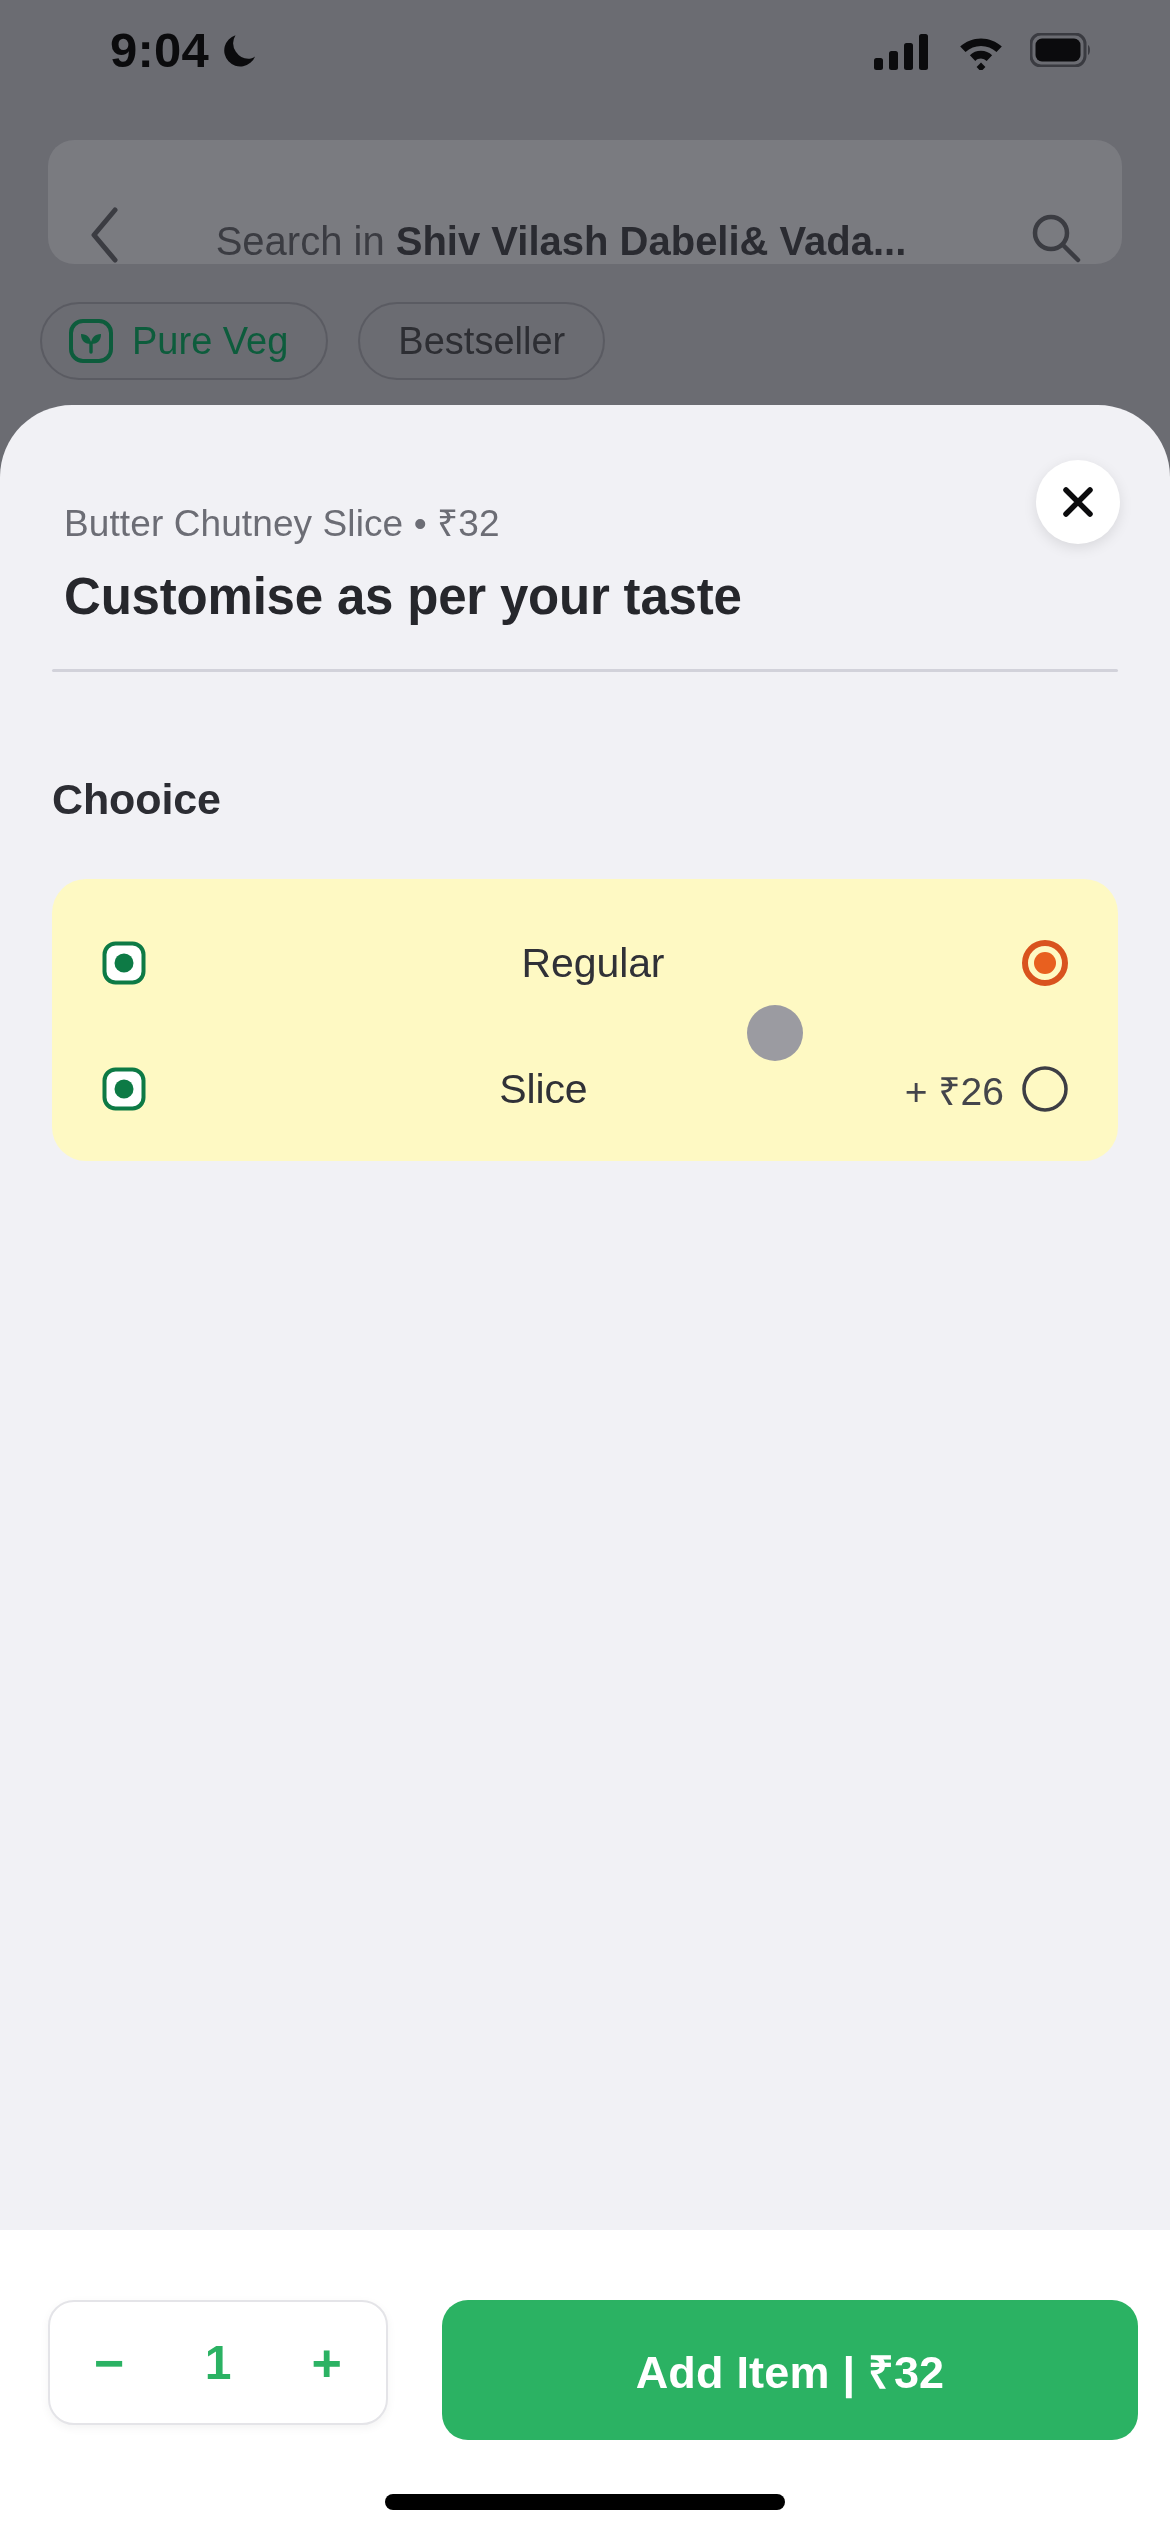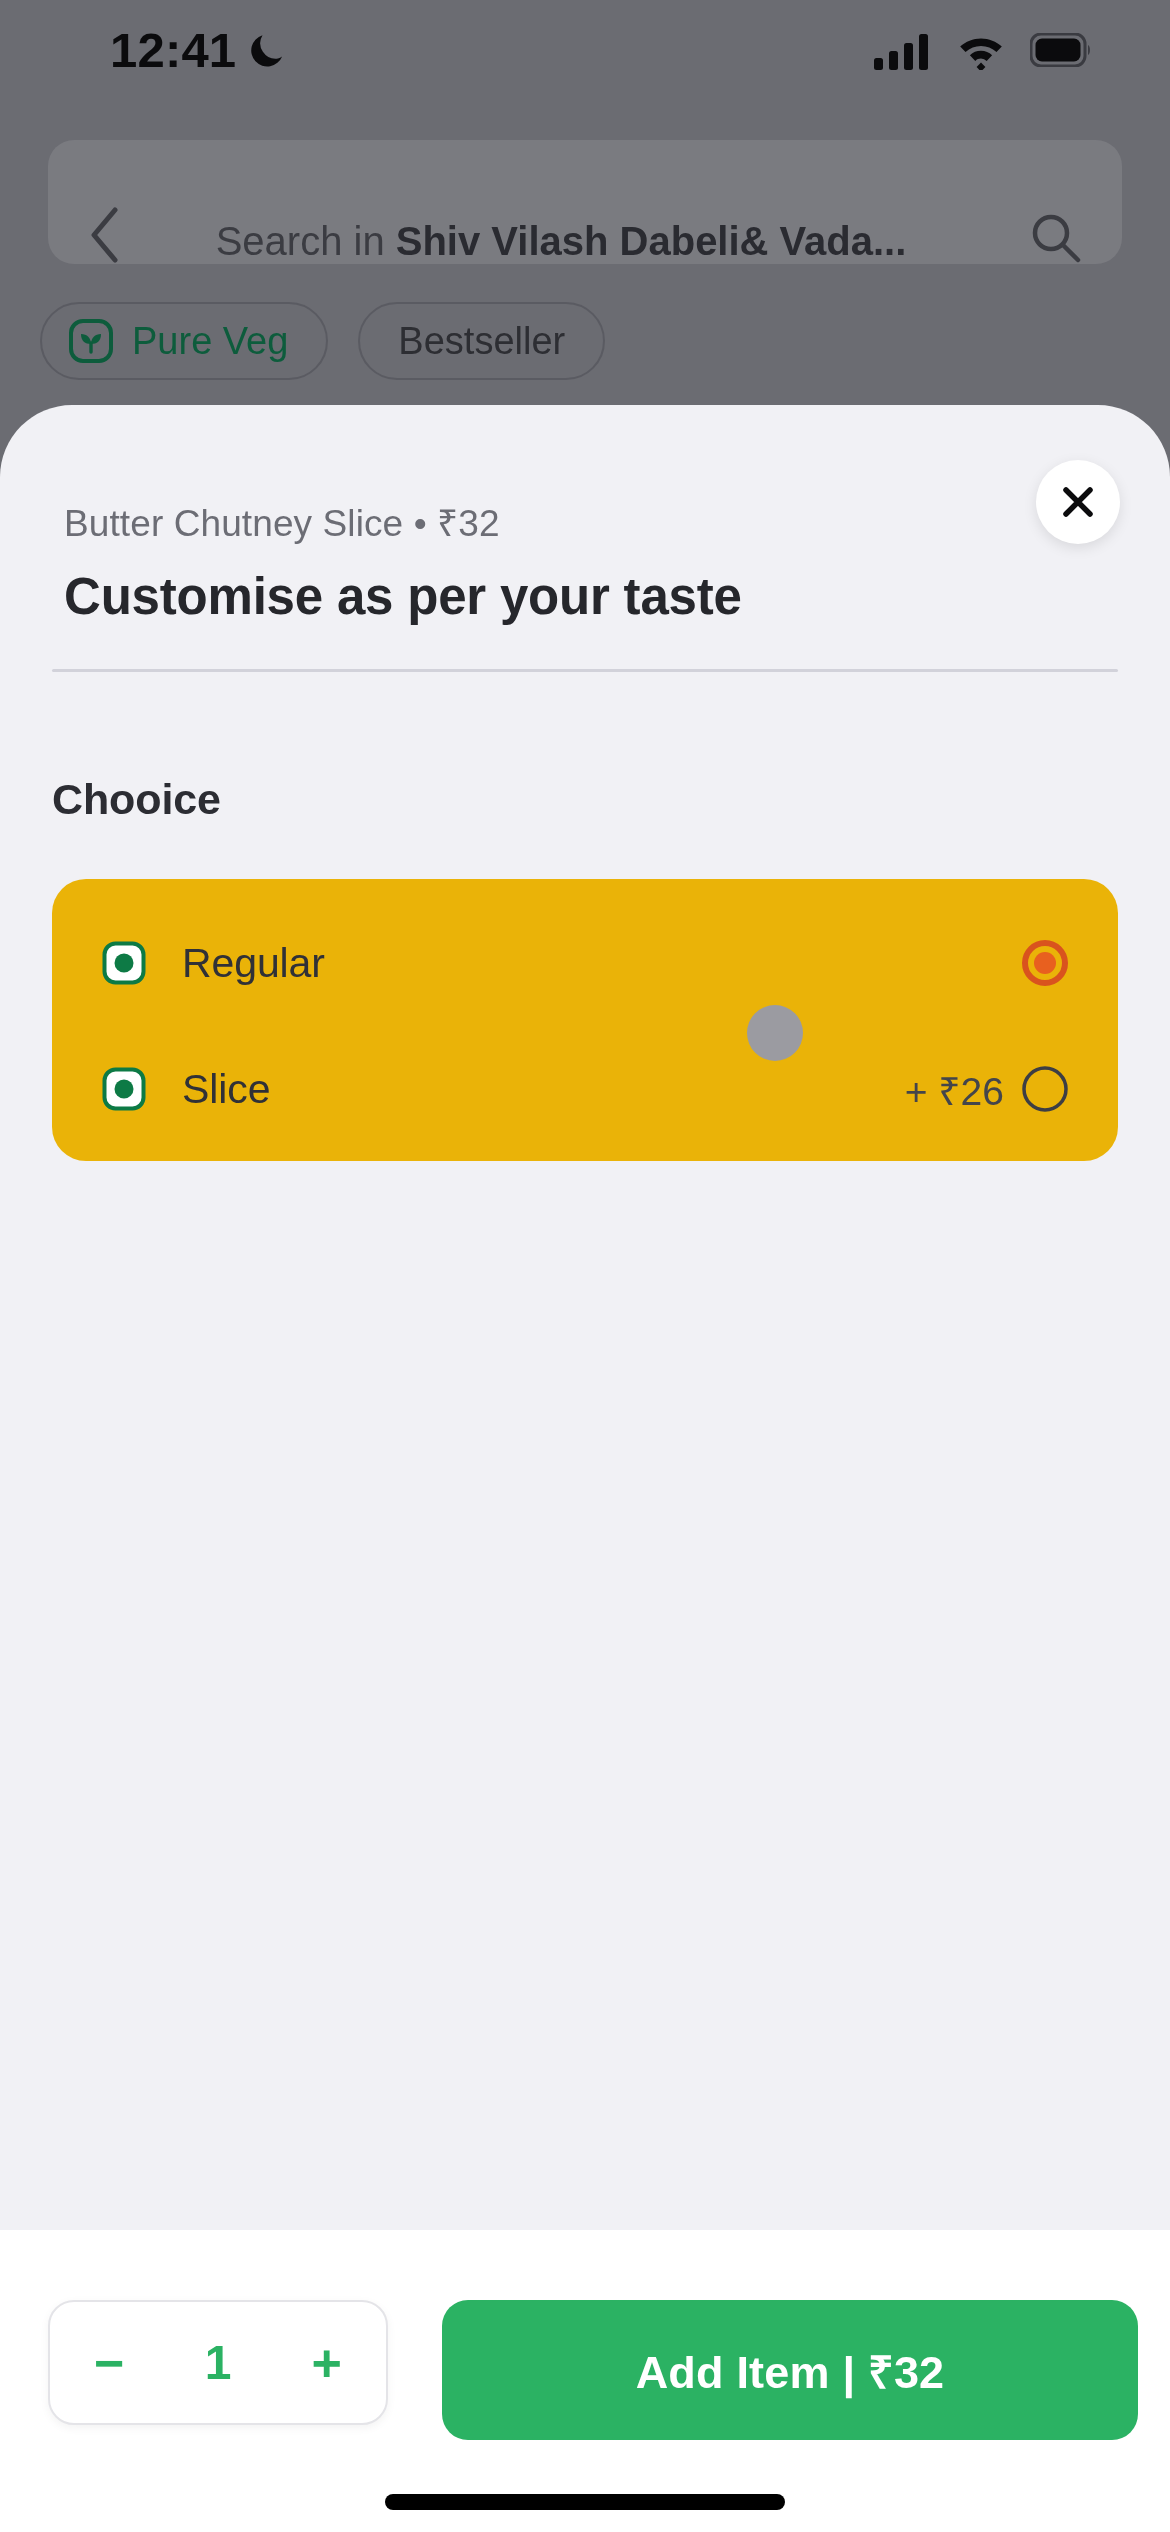--- a/index.html
+++ b/index.html
@@ -181,22 +181,23 @@
     letter-spacing: -0.1px;
   }
 
   
   .options-card {
     position: absolute;
     top: 474px;
     left: 52px;
     width: 1066px;
     height: 282px;
-    background: #eab308;
+    background: #fef9c3;
     border-radius: 34px;
+    text-align: center;
   }
   .option-row {
     position: absolute;
     left: 0; right: 0;
     height: 100px;
     display: flex;
     align-items: center;
     padding: 0 48px 0 50px;
     cursor: pointer;
   }
@@ -302,21 +303,21 @@
 </head>
 <body>
 
 <div id="screen">
 
   <div class="bg-layer">
     <div class="bg-scrim"></div>
 
     <div class="statusbar">
       <div class="sb-left">
-        <span class="sb-time">12:41</span>
+        <span class="sb-time">9:04</span>
         <svg class="sb-moon" width="36" height="40" viewBox="0 0 36 40">
           <path d="M28 28.5A15.5 15.5 0 0 1 12.5 5.2a16 16 0 1 0 19.6 21.2A15.4 15.4 0 0 1 28 28.5z" fill="#0b0b0d"></path>
         </svg>
       </div>
       <div class="sb-right">
         <svg width="58" height="40" viewBox="0 0 58 40">
           <rect x="0" y="28" width="9" height="12" rx="2.5" fill="#0b0b0d"></rect>
           <rect x="15" y="21" width="9" height="19" rx="2.5" fill="#0b0b0d"></rect>
           <rect x="30" y="13" width="9" height="27" rx="2.5" fill="#0b0b0d"></rect>
           <rect x="45" y="4" width="9" height="36" rx="2.5" fill="#0b0b0d"></rect>

